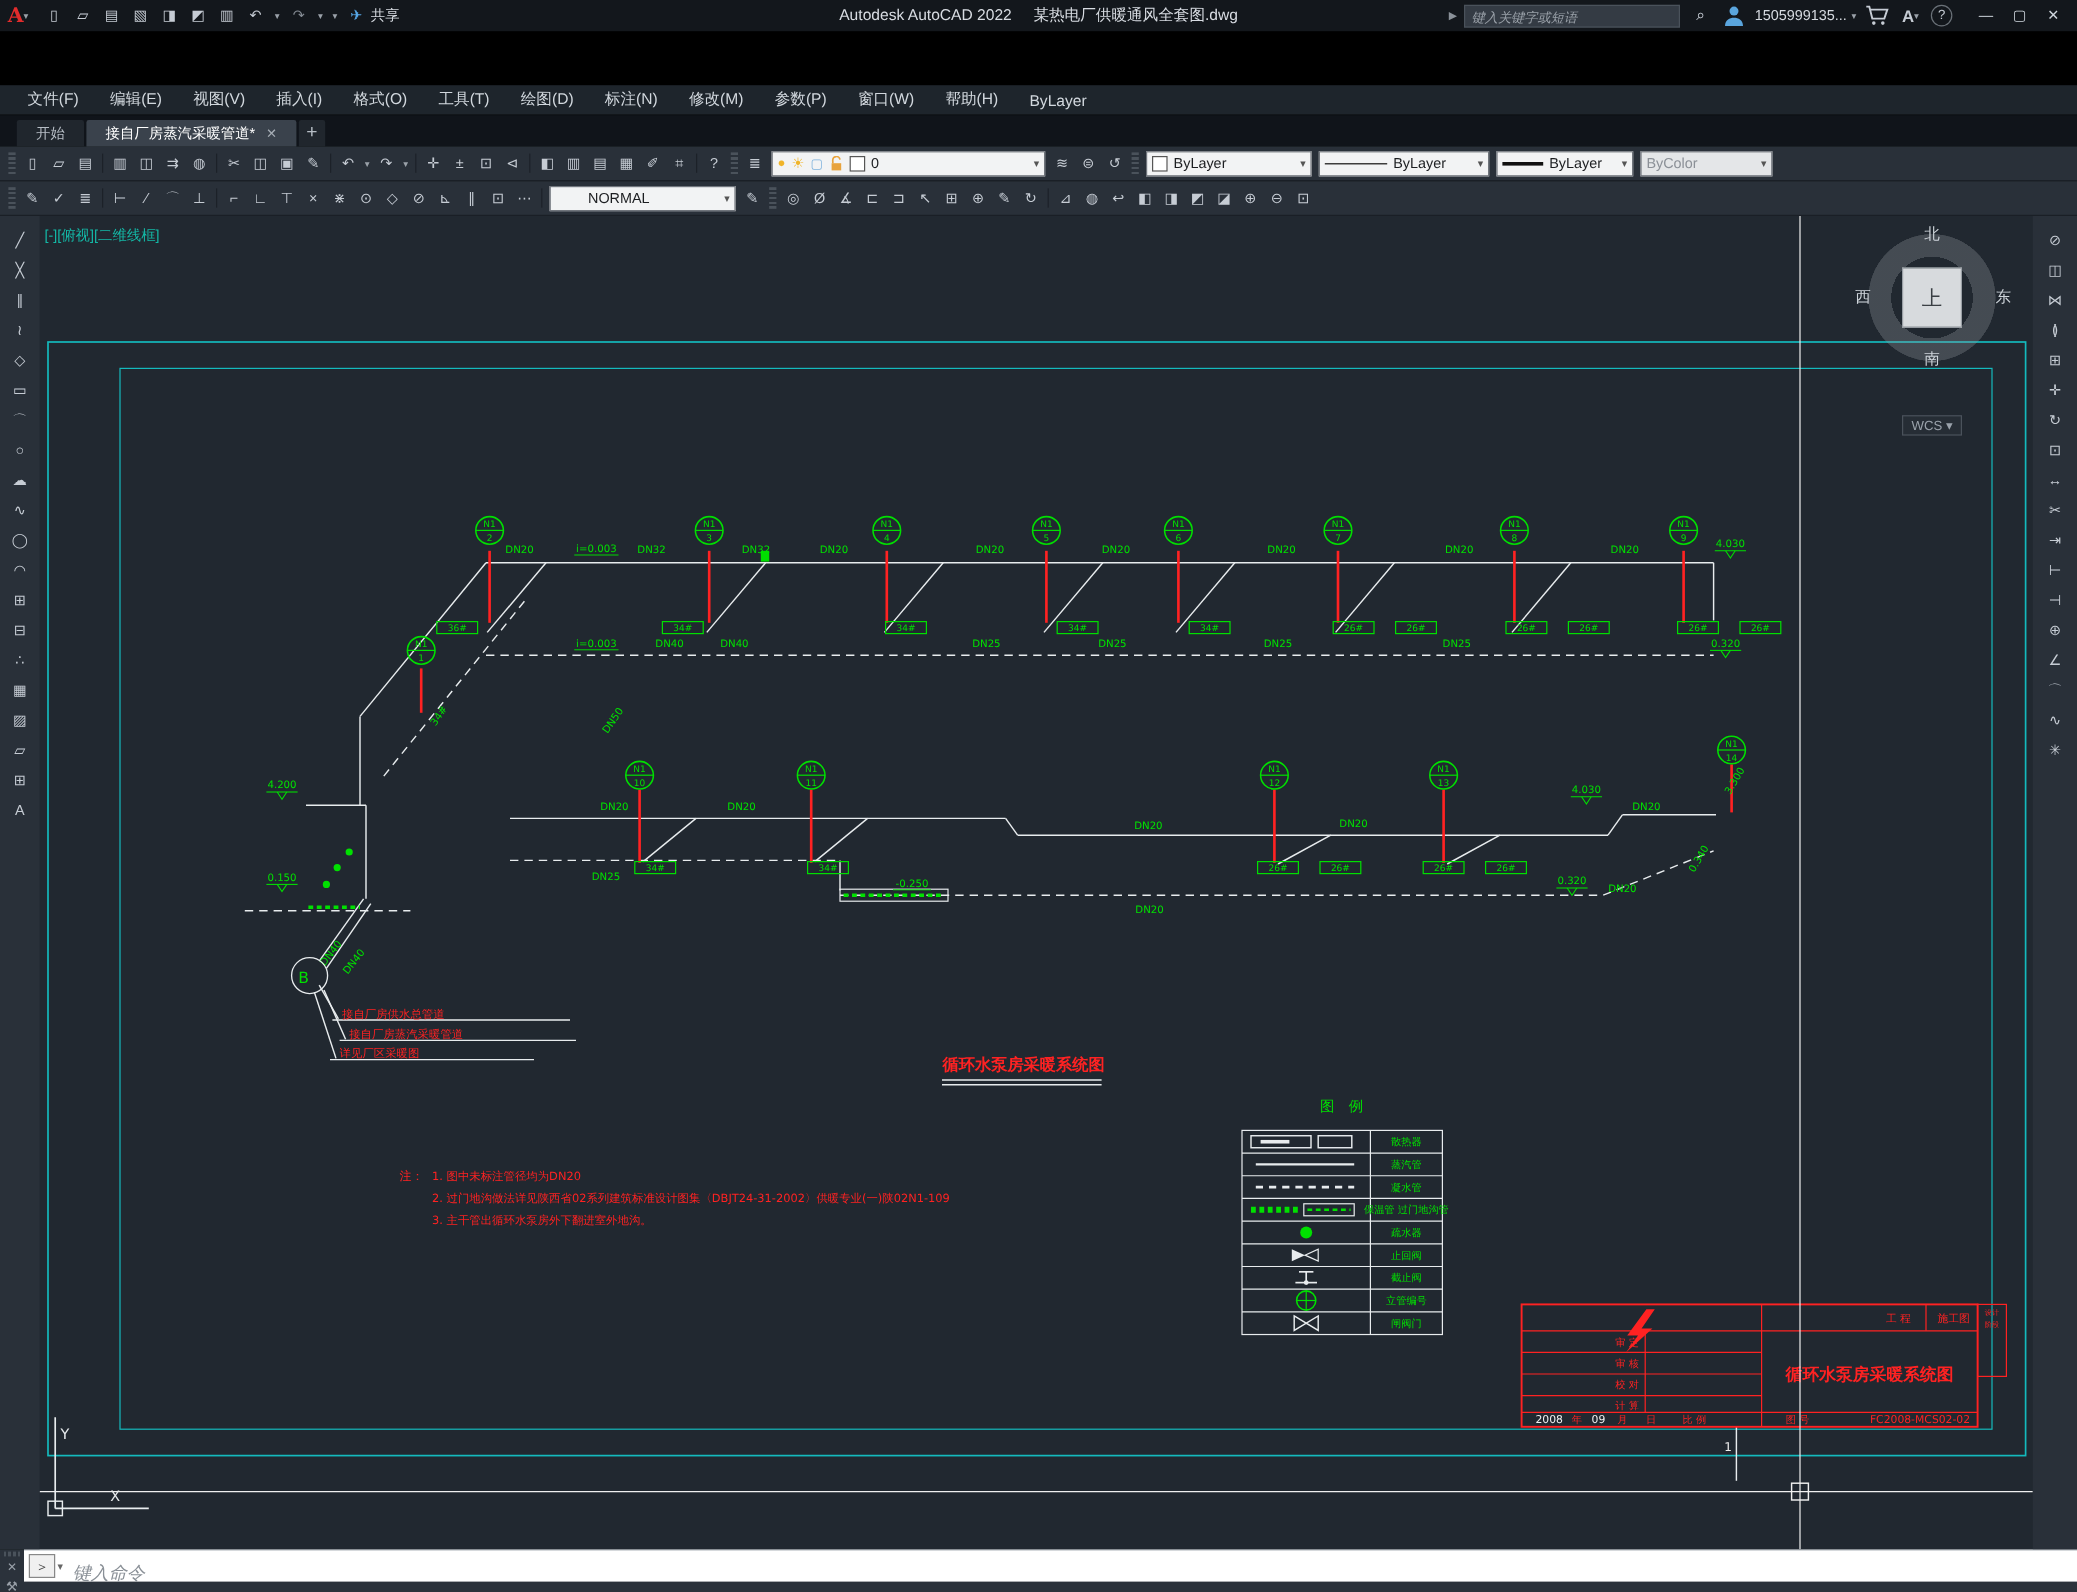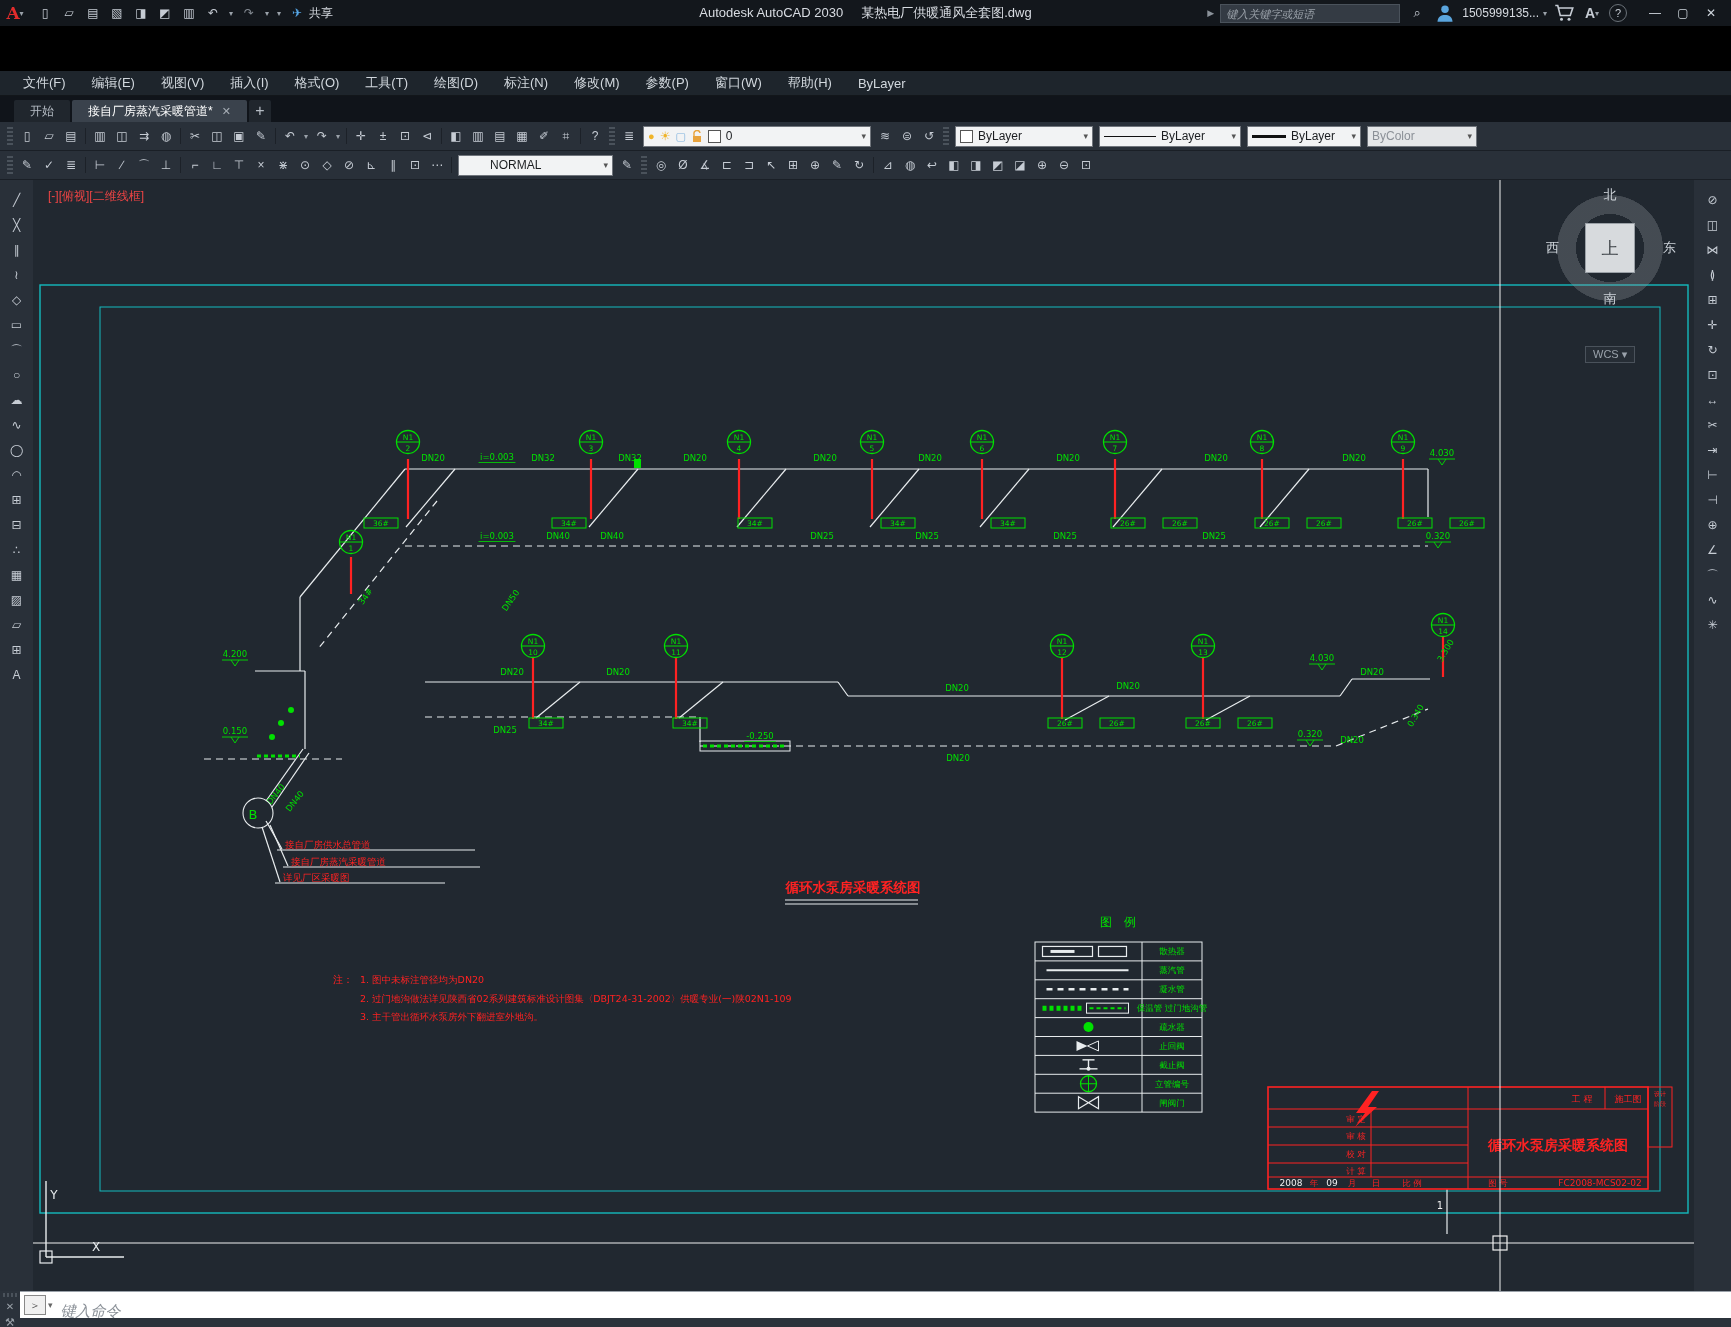--- a/index.html
+++ b/index.html
@@ -45,21 +45,21 @@
   .dd.disabled{color:#8b9097;background:#e4e6e8;}
   .swatch{width:11px;height:11px;border:1px solid #555;background:#fff;display:inline-block;}
   .locksvg{width:12px;height:13px;}
   
   .main{position:relative;height:1111px;background:#212830;display:flex;}
   .vtool{width:33px;background:#293039;display:flex;flex-direction:column;align-items:center;padding-top:8px;gap:1px;flex:0 0 auto;}
   .vtool.right{width:37px;}
   .vtool .icon{height:24px;}
   .canvas{position:relative;flex:1;overflow:hidden;}
   .canvas svg{position:absolute;left:-33px;top:-131px;}
-  .vplabel{position:absolute;left:4px;top:8px;font-size:12px;color:#ef4444;z-index:5;margin-left:11px;}
+  .vplabel{position:absolute;left:4px;top:8px;font-size:12px;color:#14b8a6;z-index:5;}
   
   .viewcube{position:absolute;left:1521px;top:12px;width:112px;height:112px;z-index:5;}
   .vc-ring{position:absolute;left:3px;top:3px;width:106px;height:106px;border-radius:50%;
            background:radial-gradient(circle,transparent 0 34px,rgba(150,156,162,.30) 34px 53px,transparent 53px);}
   .vc-face{position:absolute;left:31px;top:31px;width:48px;height:48px;background:#d7dadd;border:1px solid #9aa0a6;
            display:flex;align-items:center;justify-content:center;font-size:17px;color:#3a3f44;}
   .vc-n,.vc-s,.vc-e,.vc-w{position:absolute;font-size:13px;color:#ced4da;}
   .vc-n{left:50%;top:-6px;transform:translateX(-50%);}
   .vc-s{left:50%;bottom:-4px;transform:translateX(-50%);}
   .vc-w{left:-8px;top:50%;transform:translateY(-50%);}
@@ -105,21 +105,21 @@
       <span class="icon">▥</span>
       <span class="icon">↶</span>
       <span class="icon sm">▾</span>
       <span class="icon" style="color: rgb(132, 139, 147);">↷</span>
       <span class="icon sm">▾</span>
       <span class="icon sm">▾</span>
       <span class="icon" style="color: rgb(87, 168, 232);">✈</span>
     </div>
   <span class="share-label">共享</span>
   <div class="wintitle">
-    <span>Autodesk AutoCAD 2030</span><b>某热电厂供暖通风全套图.dwg</b>
+    <span>Autodesk AutoCAD 2022</span><b>某热电厂供暖通风全套图.dwg</b>
   </div>
   <div class="infocenter">
     <span class="ic-arrow">▶</span>
     <div class="searchbox">
         <span>键入关键字或短语</span>
       </div>
     <span class="icon" style="font-size:13px;">⌕</span>
     <svg class="icon" width="16" height="16" viewBox="0 0 16 16">
         <circle cx="8" cy="5" r="3" fill="#5aa5dd"></circle>
         <path d="M2 15c0-4 3-5.5 6-5.5s6 1.5 6 5.5z" fill="#5aa5dd"></path>

